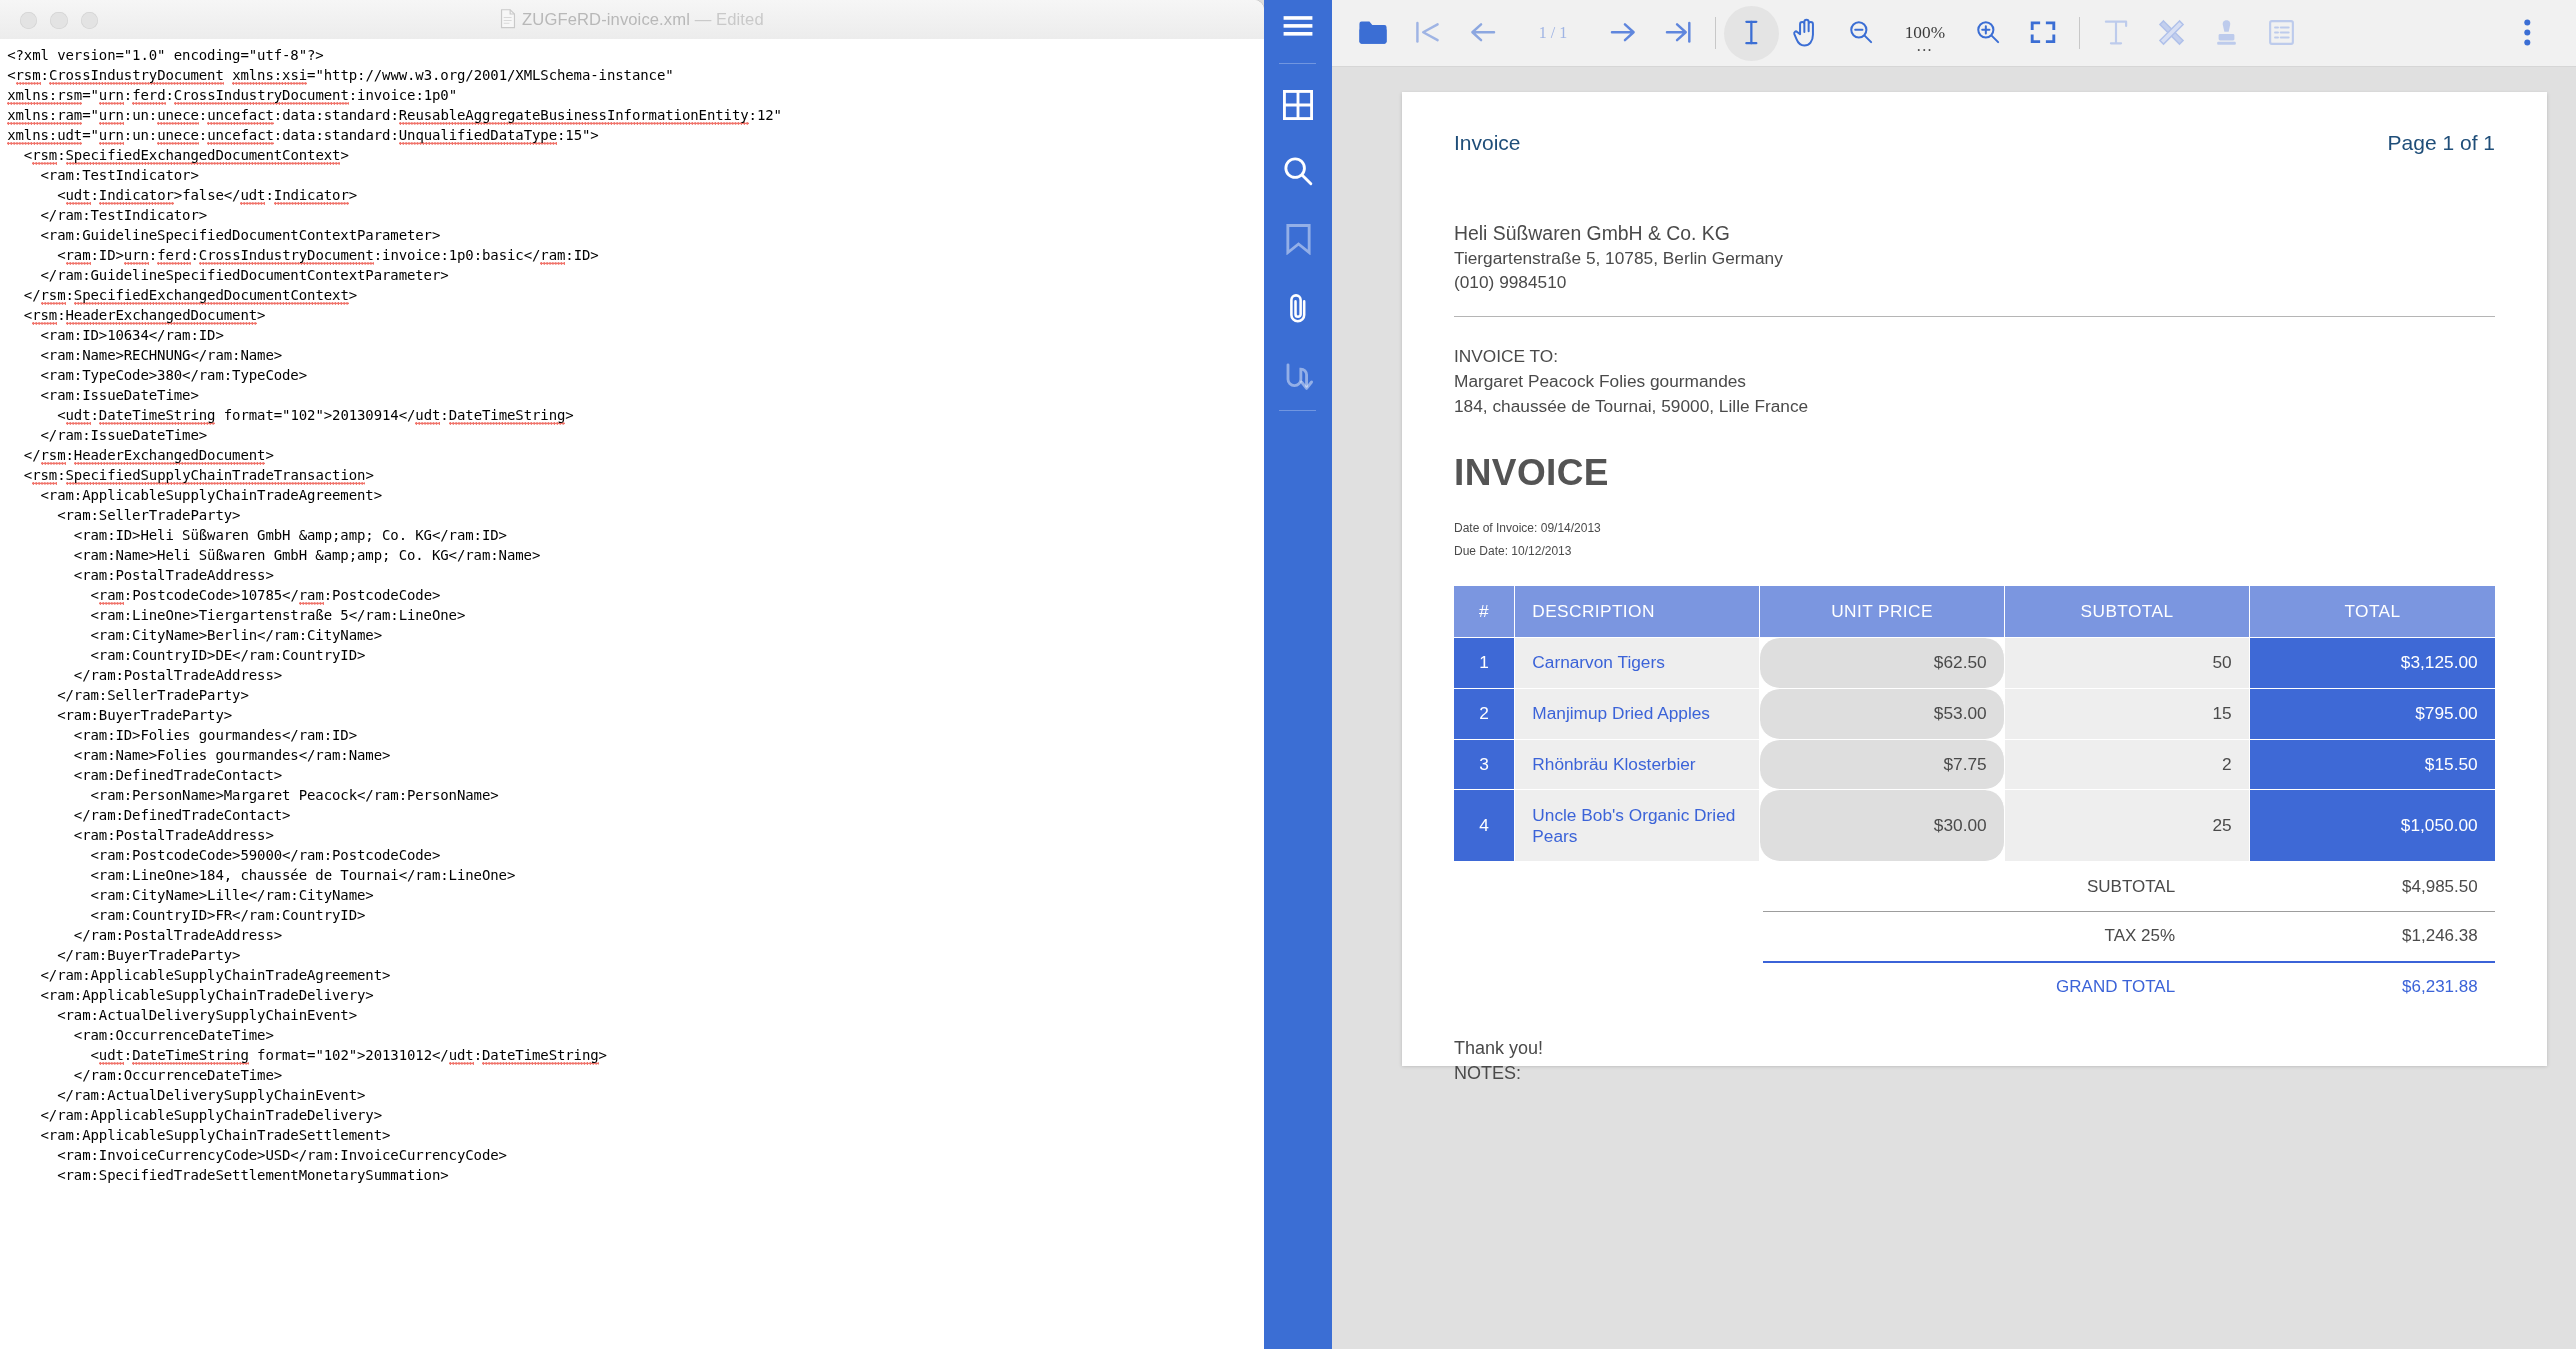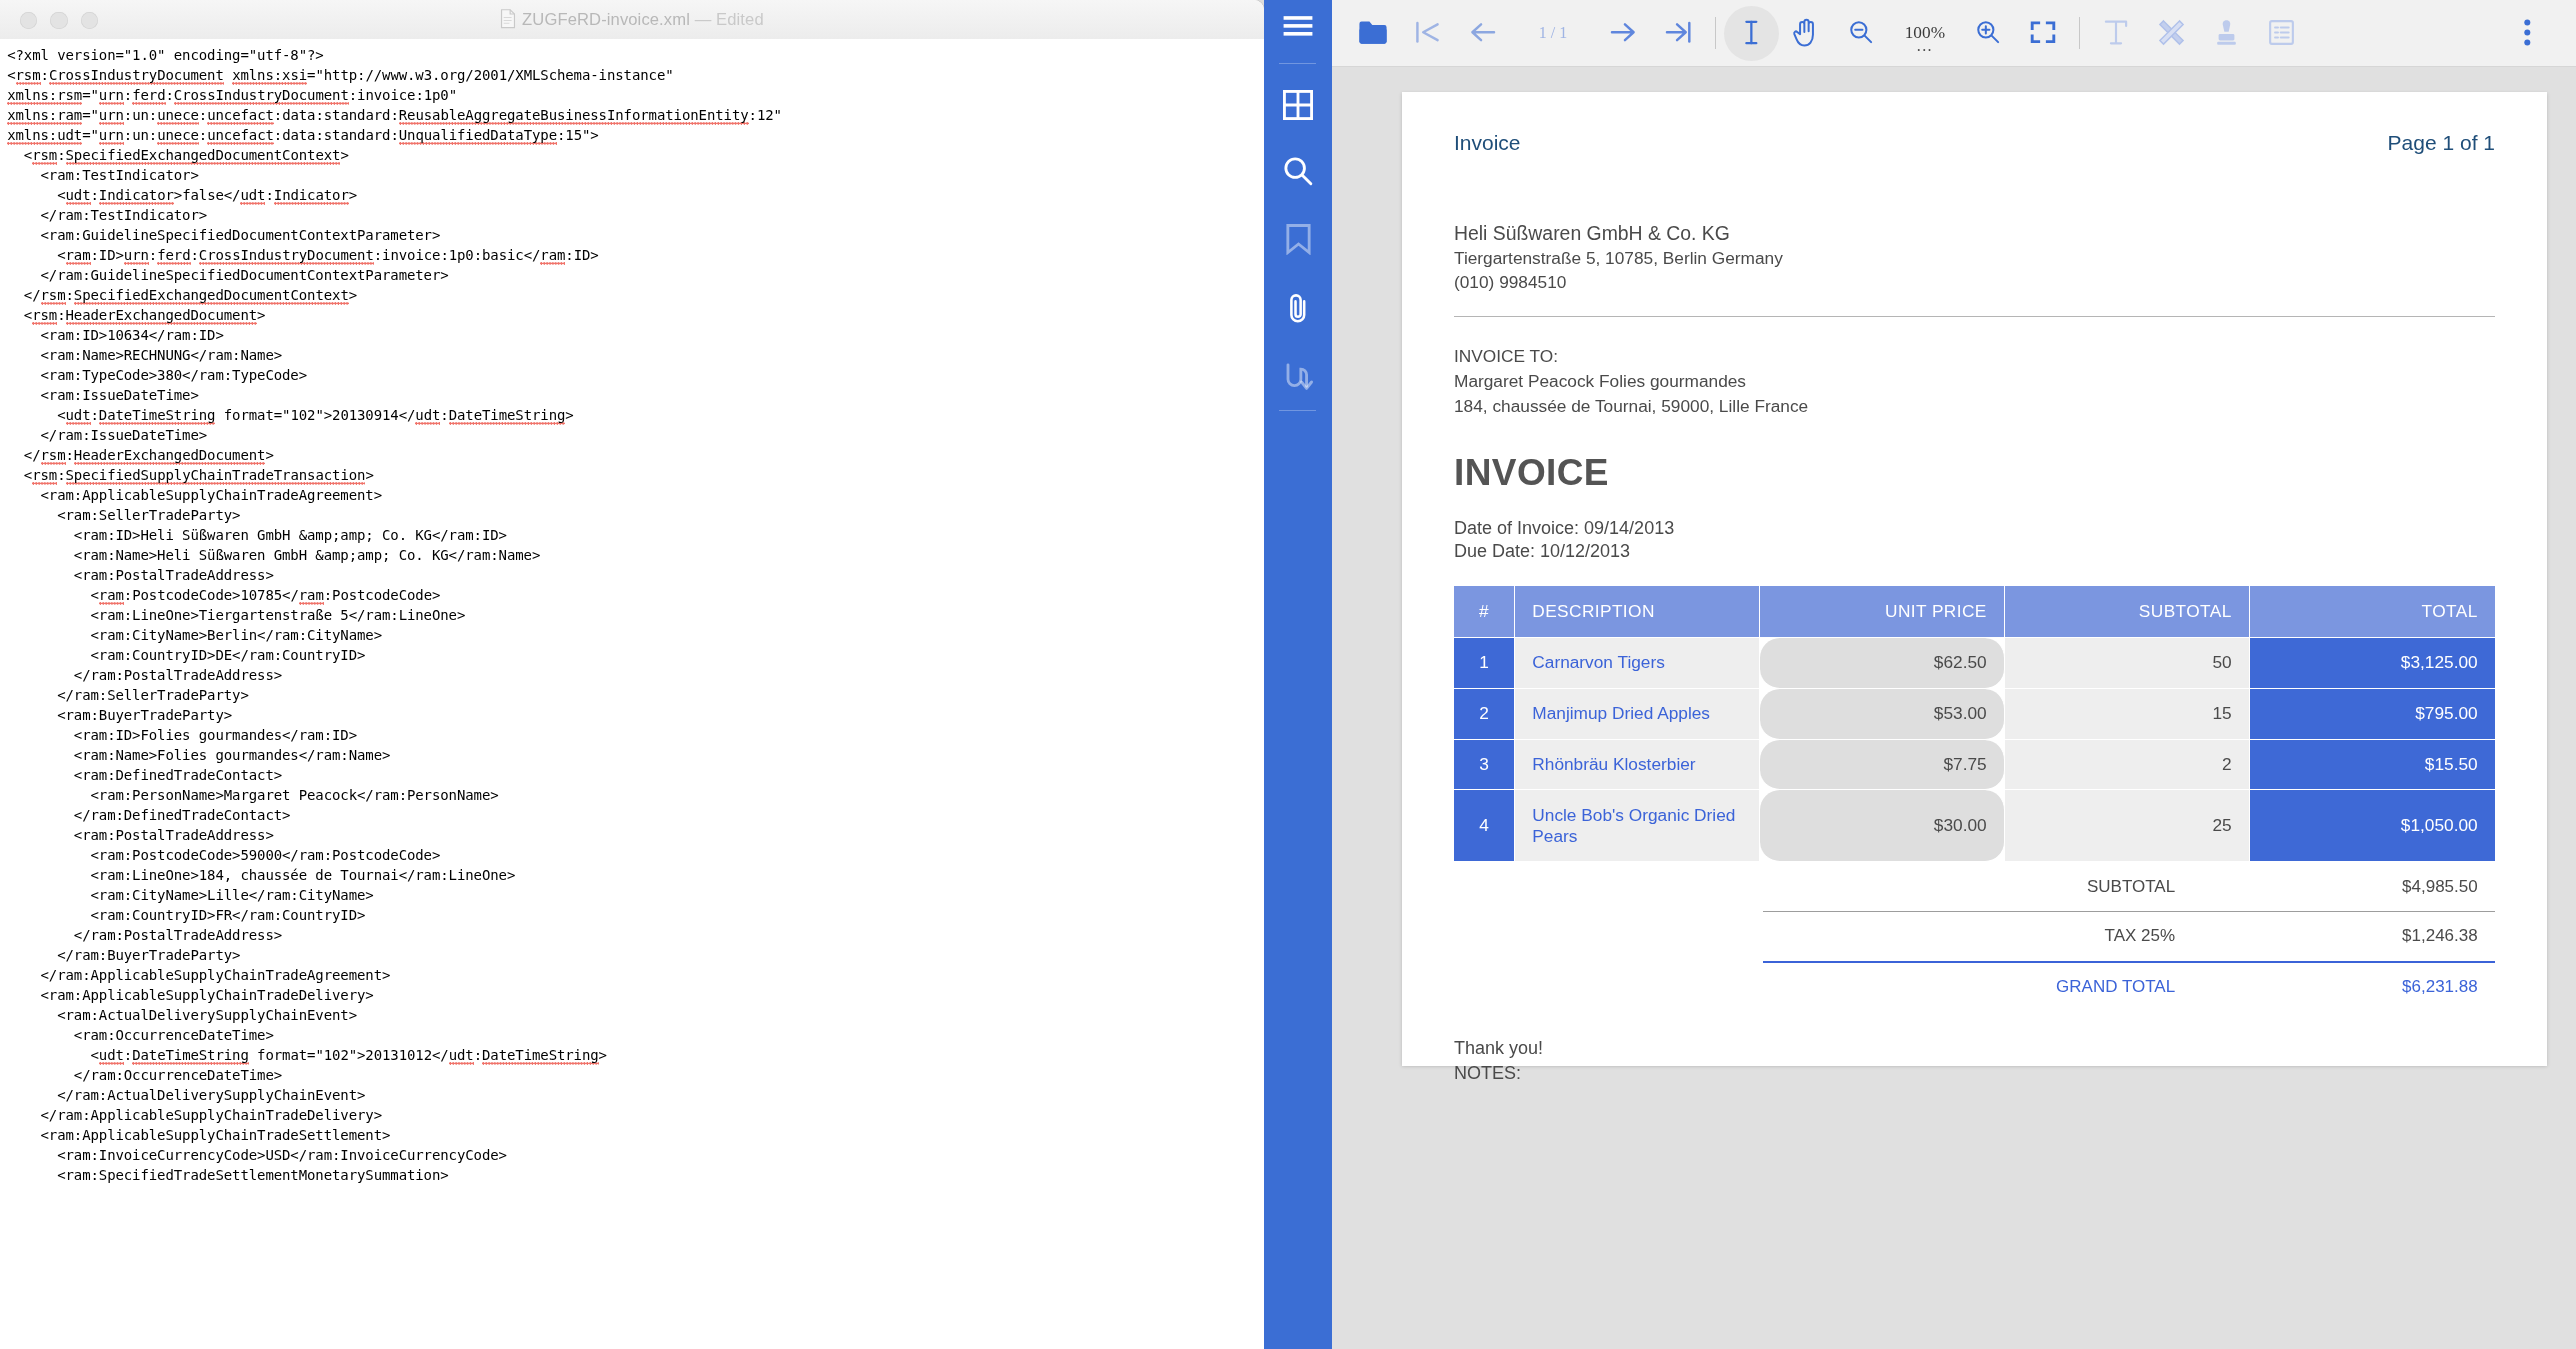--- a/index.html
+++ b/index.html
@@ -228,21 +228,21 @@
   }
   .invoice-title {
     margin-top: 33px;
     font-size: 37px;
     font-weight: bold;
     color: #545454;
     letter-spacing: 0.4px;
   }
   .dates {
     margin-top: 23px;
-    font-size: 18px;
+    font-size: 12px;
     line-height: 23px;
     color: #4a4a4a;
   }
 
   table.items {
     margin-top: 23px;
     width: 100%;
     border-collapse: separate;
     border-spacing: 0;
     table-layout: fixed;
@@ -252,21 +252,21 @@
     color: #ffffff;
     font-weight: normal;
     font-size: 17.3px;
     letter-spacing: 0.4px;
     padding: 15px 17.3px;
     text-align: left;
     border-right: 1.4px solid #ffffff;
     border-bottom: 1.4px solid #ffffff;
   }
   table.items th.num { width: 60px; text-align: center; padding-left: 0; padding-right: 0;}
-  table.items th.r { text-align: right; }
+  table.items th.r { text-align: center; }
   table.items th:last-child { border-right: none; }
   table.items td {
     font-size: 17.3px;
     padding: 14.4px 17.3px;
     border-right: 1.4px solid #ffffff;
     border-bottom: 1.4px solid #ffffff;
     background: #eeeeee;
     color: #4a4a4a;
   }
   table.items td:last-child { border-right: none; }

